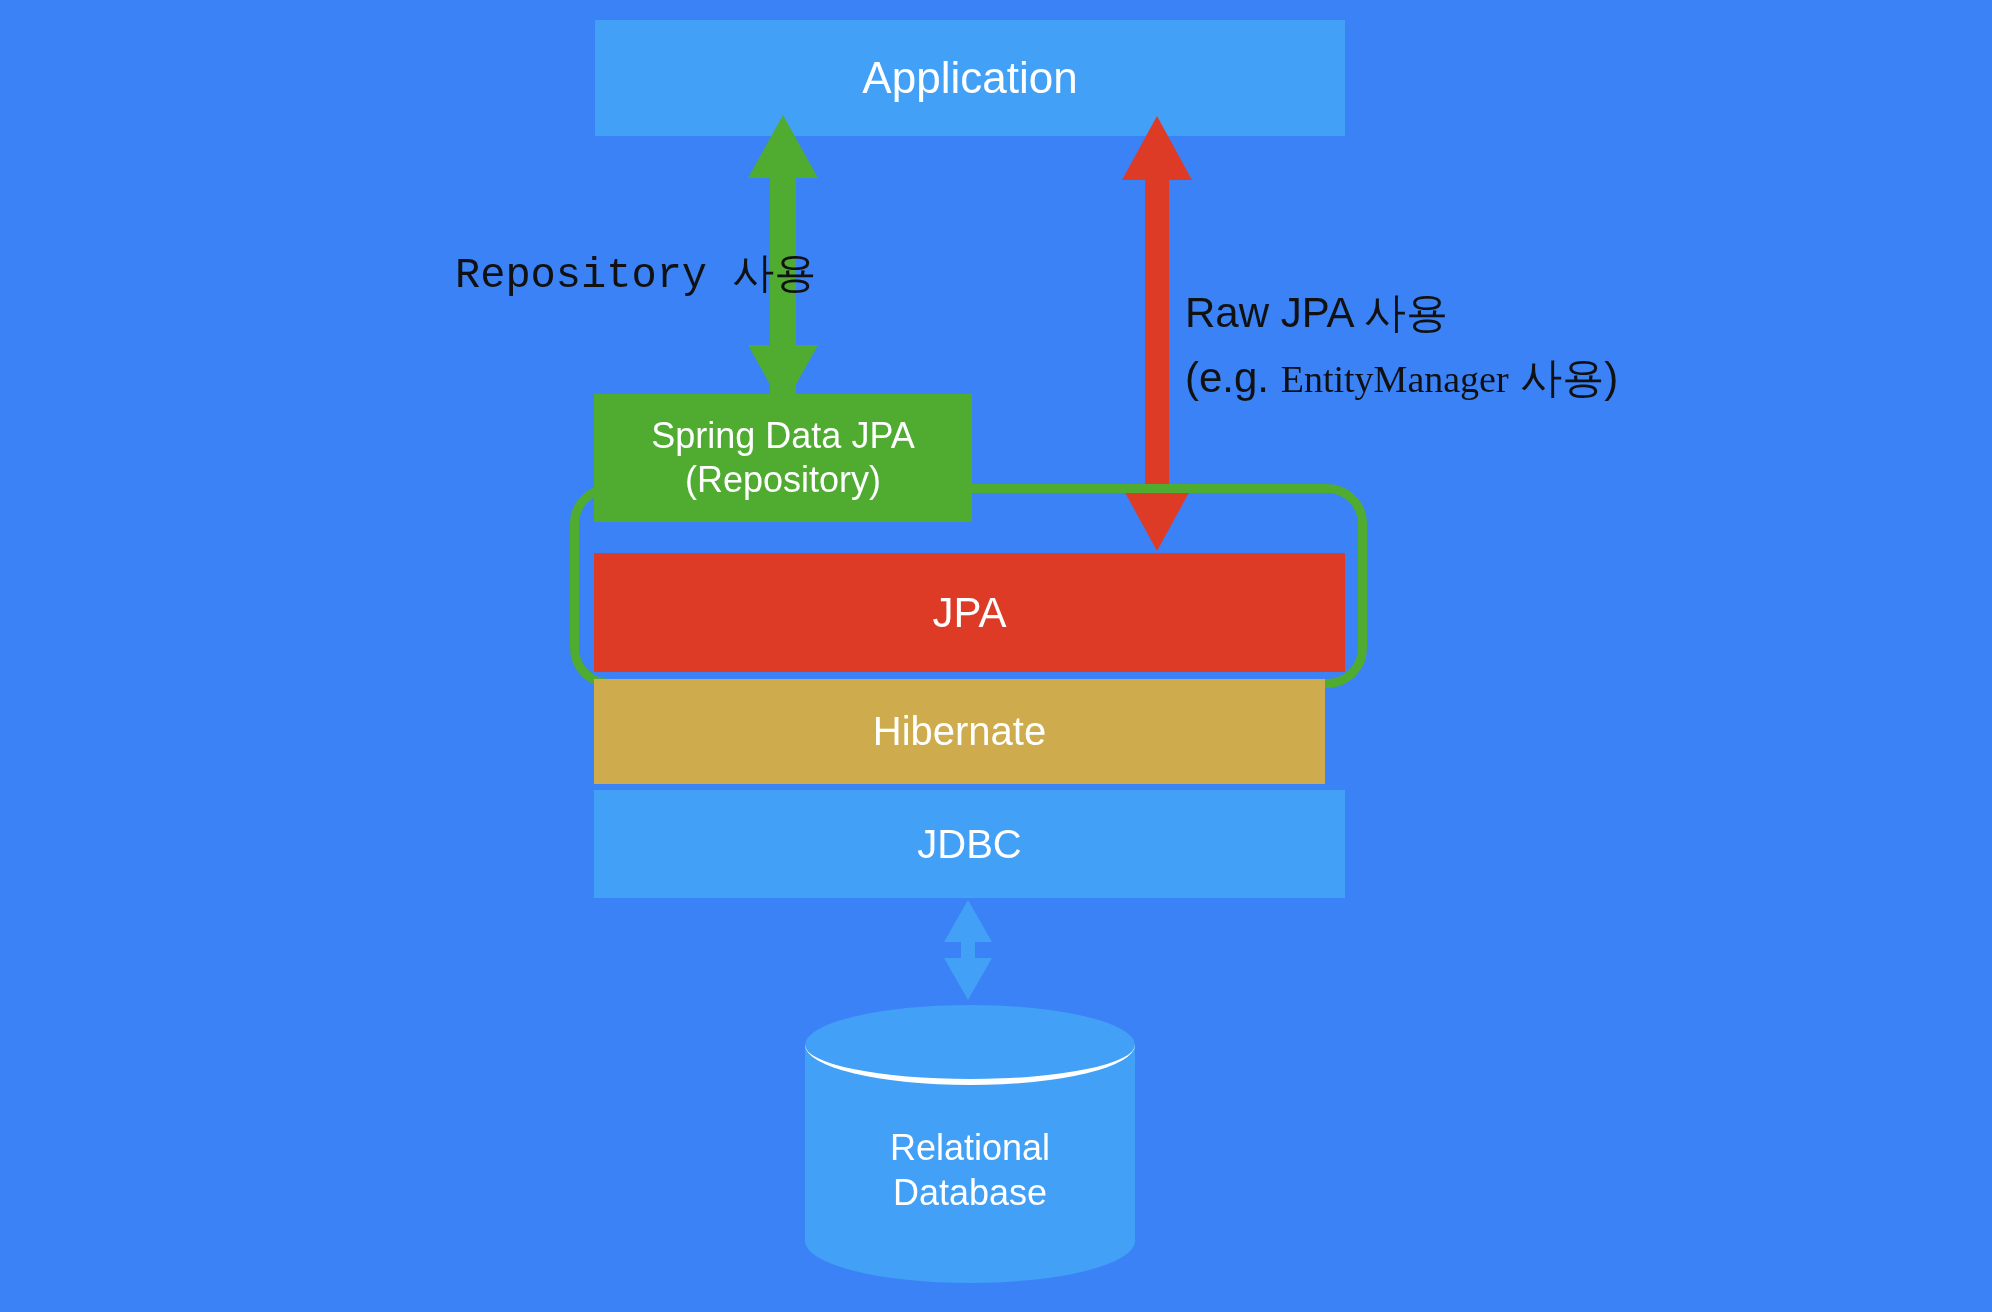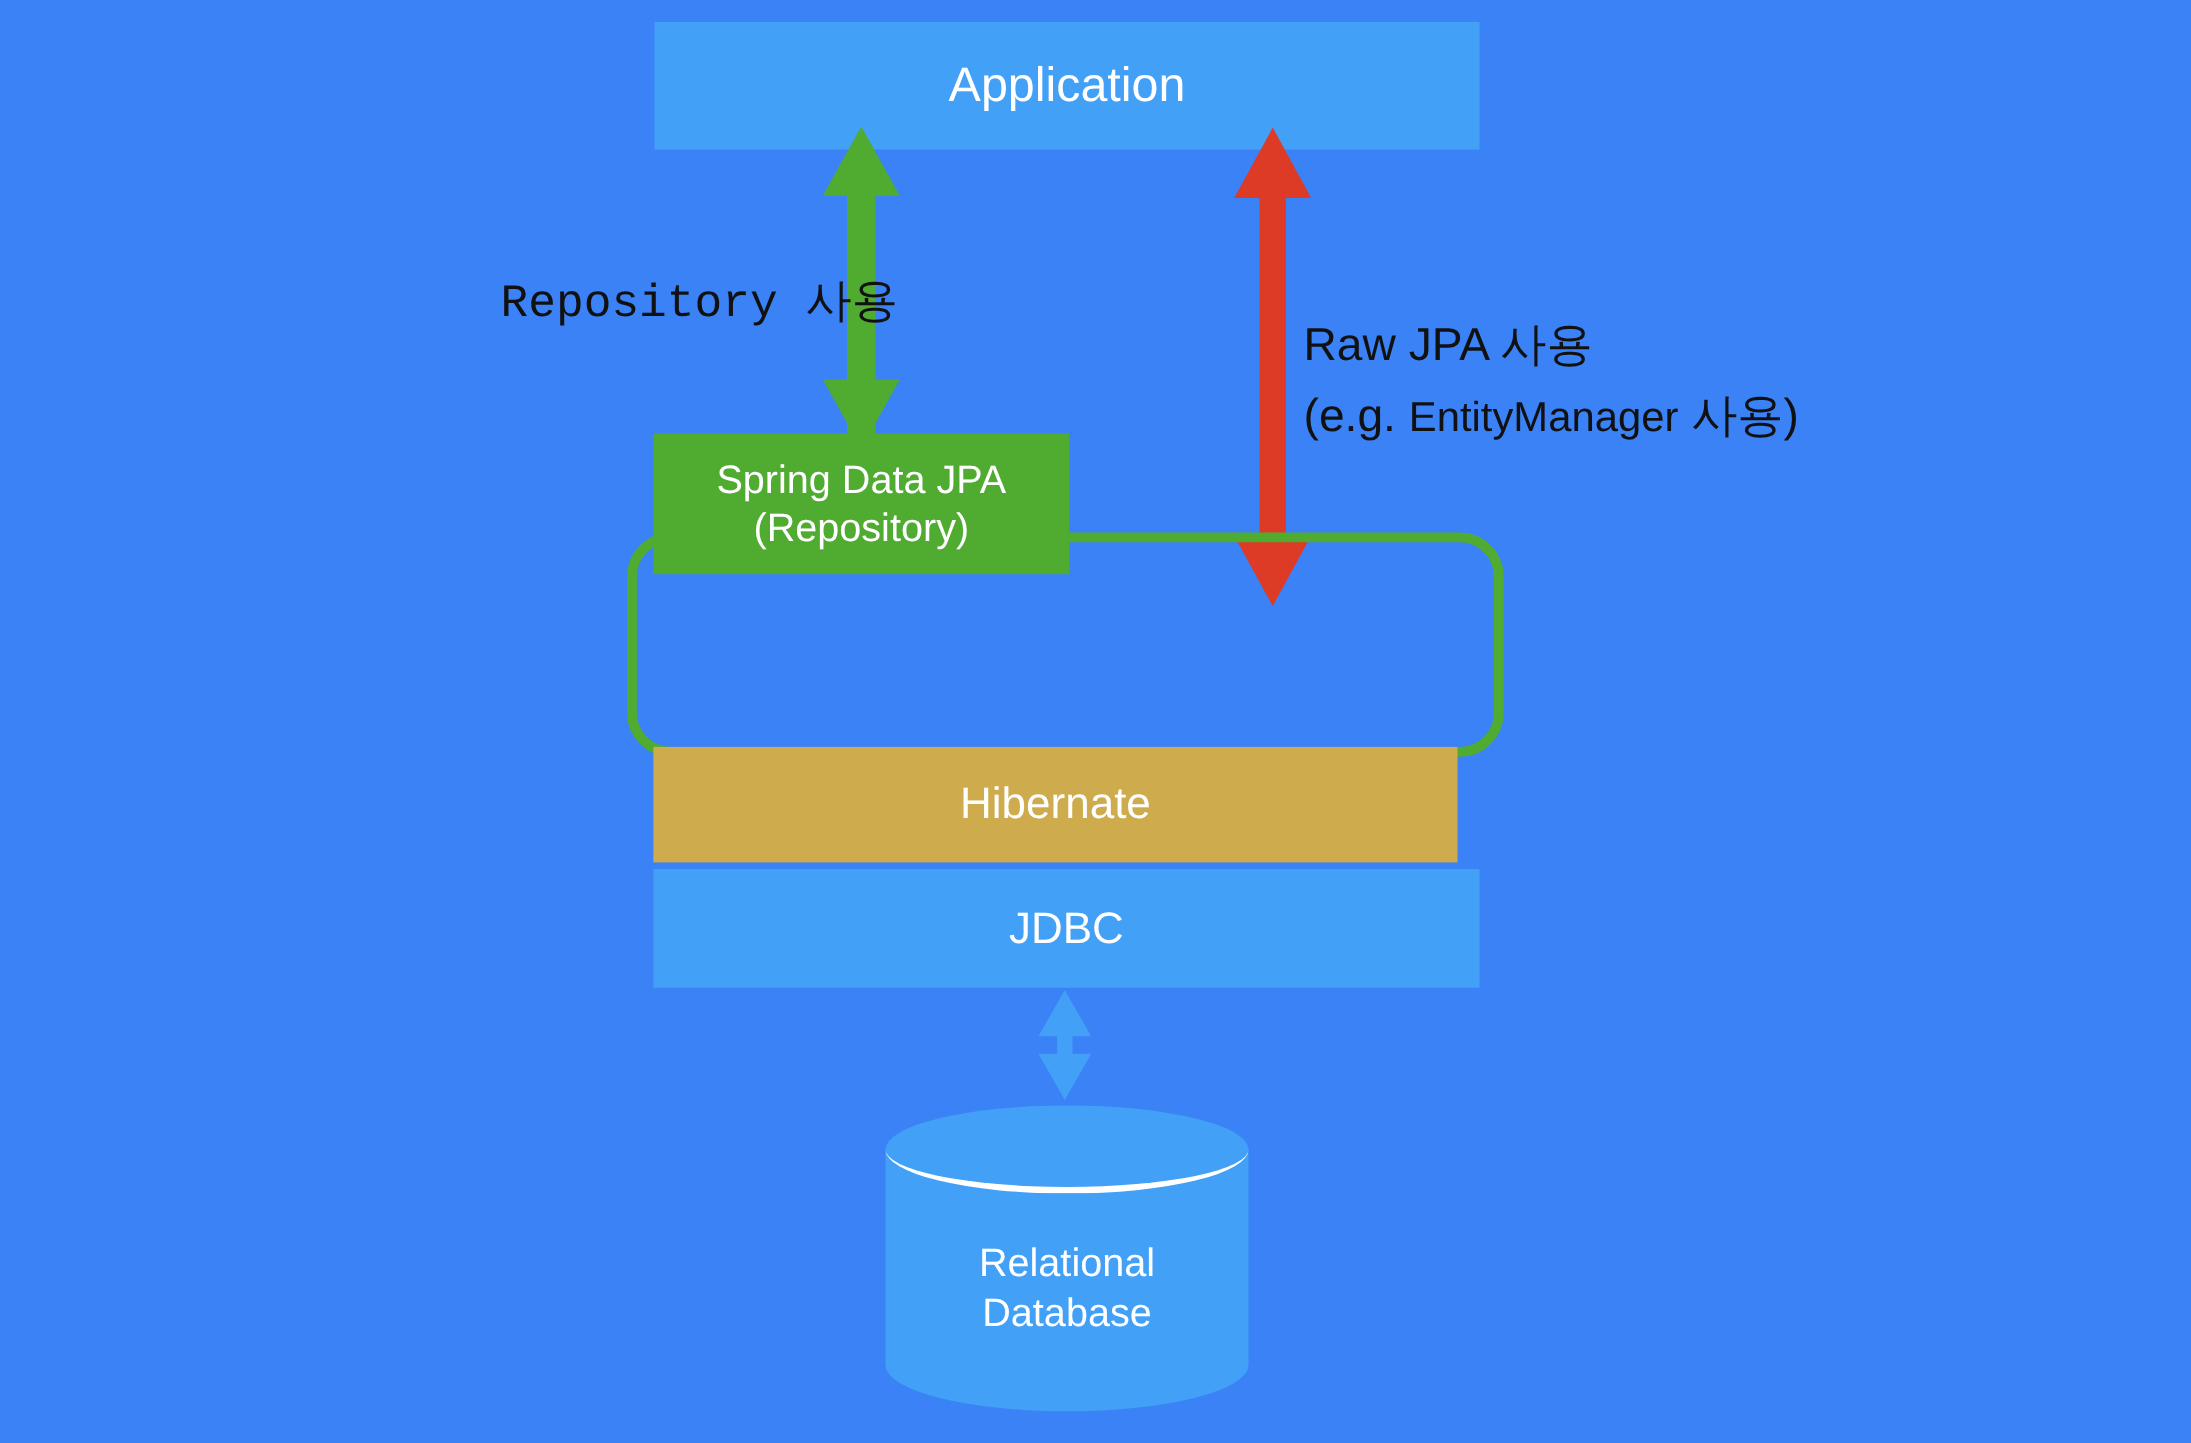--- a/index.html
+++ b/index.html
@@ -113,21 +113,21 @@
     left: 1185px;
     top: 285px;
     font-size: 42px;
   }
   #raw-jpa-example-label {
     left: 1185px;
     top: 350px;
     font-size: 42px;
   }
   .mono {
-    font-family: Liberation Sans, sans-serif;
+    font-family: Liberation Serif, serif;
     font-size: 38px;
     margin-top: 20px;
   }
   
   #relational-database {
     position: absolute;
     left: 805px;
     top: 1005px;
     width: 330px;
     height: 278px;
@@ -192,20 +192,21 @@
     </g>
   </svg>
 
   <div class="label" id="repository-usage-label">Repository 사용</div>
 
   <div class="label" id="raw-jpa-label">Raw JPA 사용</div>
   <div class="label" id="raw-jpa-example-label"><span>(e.g. </span><span class="mono">EntityManager</span><span> 사용)</span></div>
 
   <div id="jpa-group-outline"></div>
 
+  <div class="box" id="jpa-box">JPA</div>
 
   <div class="box" id="spring-data-jpa-box">Spring Data JPA
 (Repository)</div>
 
   <div class="box" id="hibernate-box">Hibernate</div>
 
   <div class="box" id="jdbc-box">JDBC</div>
 
   <div id="relational-database">
     <div id="db-body"></div>

